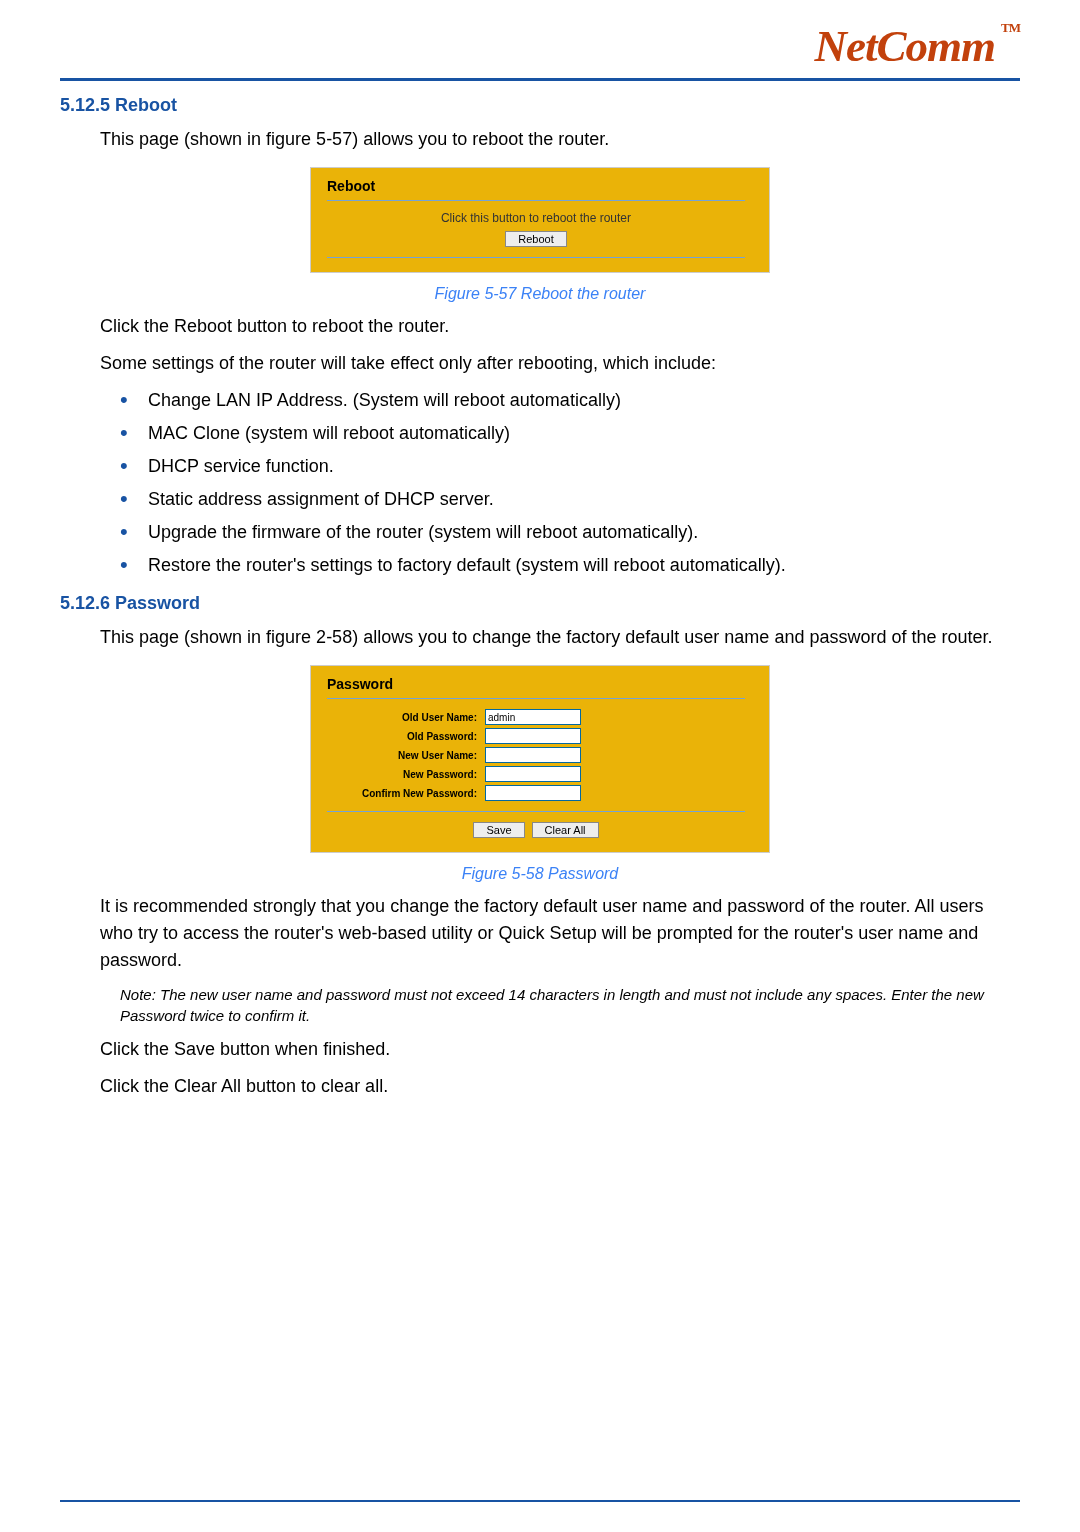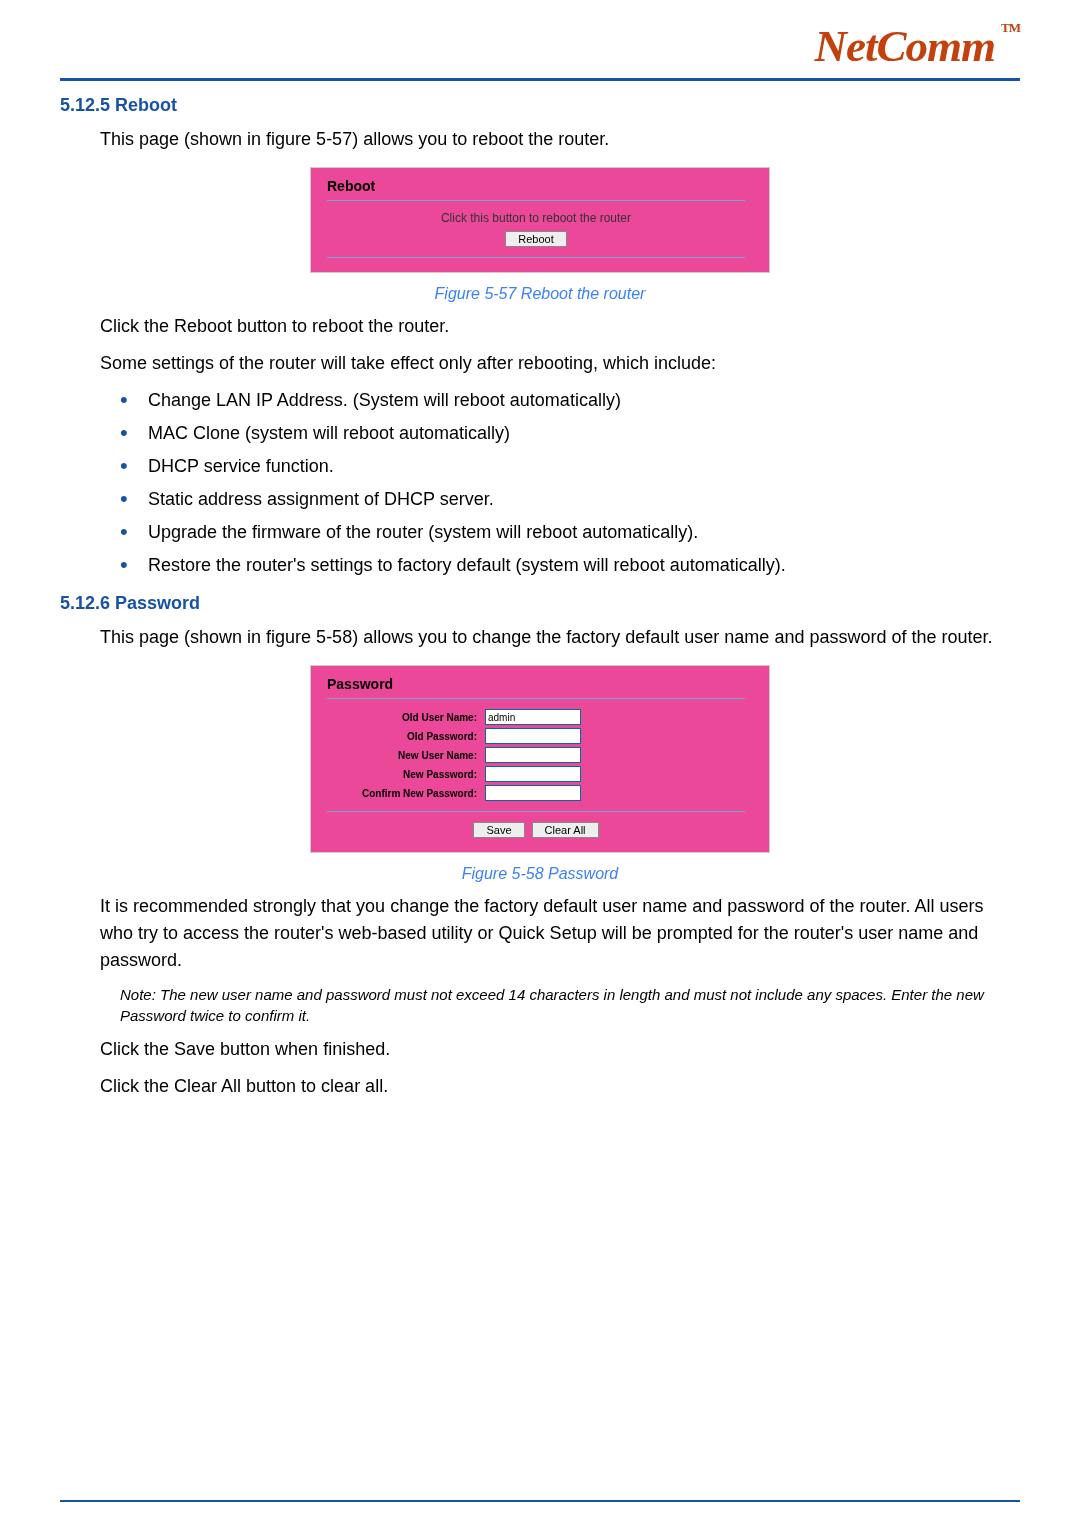--- a/index.html
+++ b/index.html
@@ -76,21 +76,21 @@
     line-height: 1.2;
   }
   .figure-wrap {
     display: flex;
     flex-direction: column;
     align-items: center;
     margin: 14px 0 6px 0;
   }
   .panel {
     width: 460px;
-    background: #ec4899;
+    background: #eab308;
     border: 1px solid #ccc;
     padding: 10px 24px 14px 16px;
     box-sizing: border-box;
     font-size: 11px;
   }
   .panel-title {
     font-weight: bold;
     font-size: 14px;
     margin-bottom: 6px;
   }
@@ -205,21 +205,21 @@
   <ul class="feature-list">
     <li>Change LAN IP Address. (System will reboot automatically)</li>
     <li>MAC Clone (system will reboot automatically)</li>
     <li>DHCP service function.</li>
     <li>Static address assignment of DHCP server.</li>
     <li>Upgrade the firmware of the router (system will reboot automatically).</li>
     <li>Restore the router's settings to factory default (system will reboot automatically).</li>
   </ul>
 
   <div class="section-heading">5.12.6 Password</div>
-  <div class="body-text">This page (shown in figure 5-58) allows you to change the factory default user name and password of the router.</div>
+  <div class="body-text">This page (shown in figure 2-58) allows you to change the factory default user name and password of the router.</div>
 
   <div class="figure-wrap">
     <div class="panel">
       <div class="panel-title">Password</div>
       <hr class="panel-hr">
       <div class="form-row">
         <div class="form-label">Old User Name:</div>
         <input class="form-input" value="admin" style="">
       </div>
       <div class="form-row">

